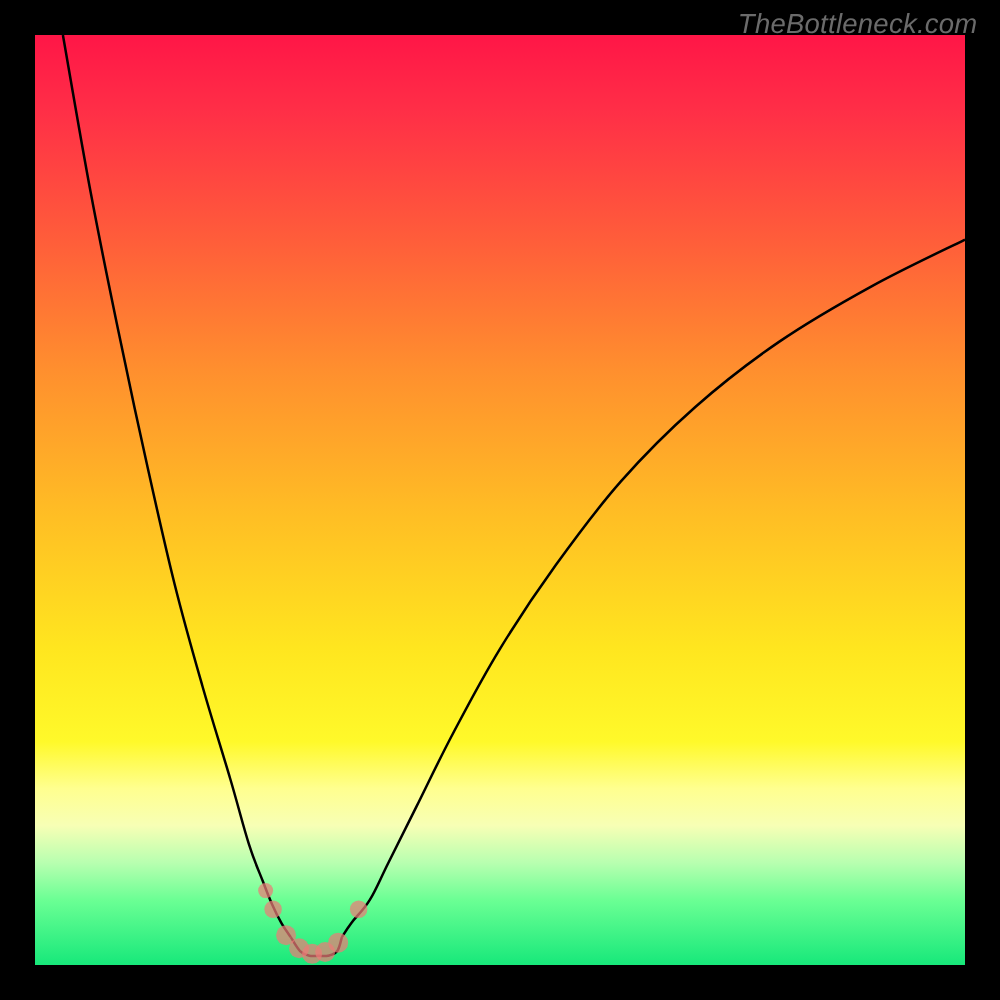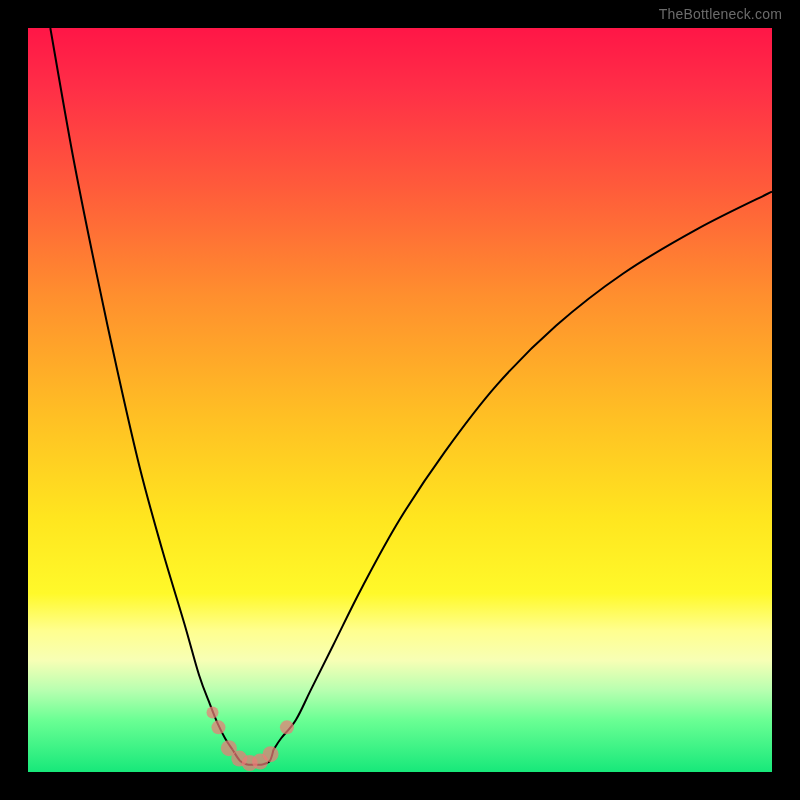--- a/index.html
+++ b/index.html
@@ -28,24 +28,25 @@
       #f7ffb5 85%,
       #b8ffb0 89%,
       #6bff94 93%,
       #17e87a 100%);
   }
   .watermark {
     position: absolute;
     top: 6px;
     right: 18px;
     color: #6b6b6b;
-    font-size: 14px;
+    font-size: 22px;
     font-weight: 400;
     letter-spacing: 0.2px;
     z-index: 10;
+    font-style: italic;
   }
   svg.plot {
     position: absolute;
     left: 0;
     top: 0;
     width: 744px;
     height: 744px;
     overflow: visible;
   }
   .curve {

